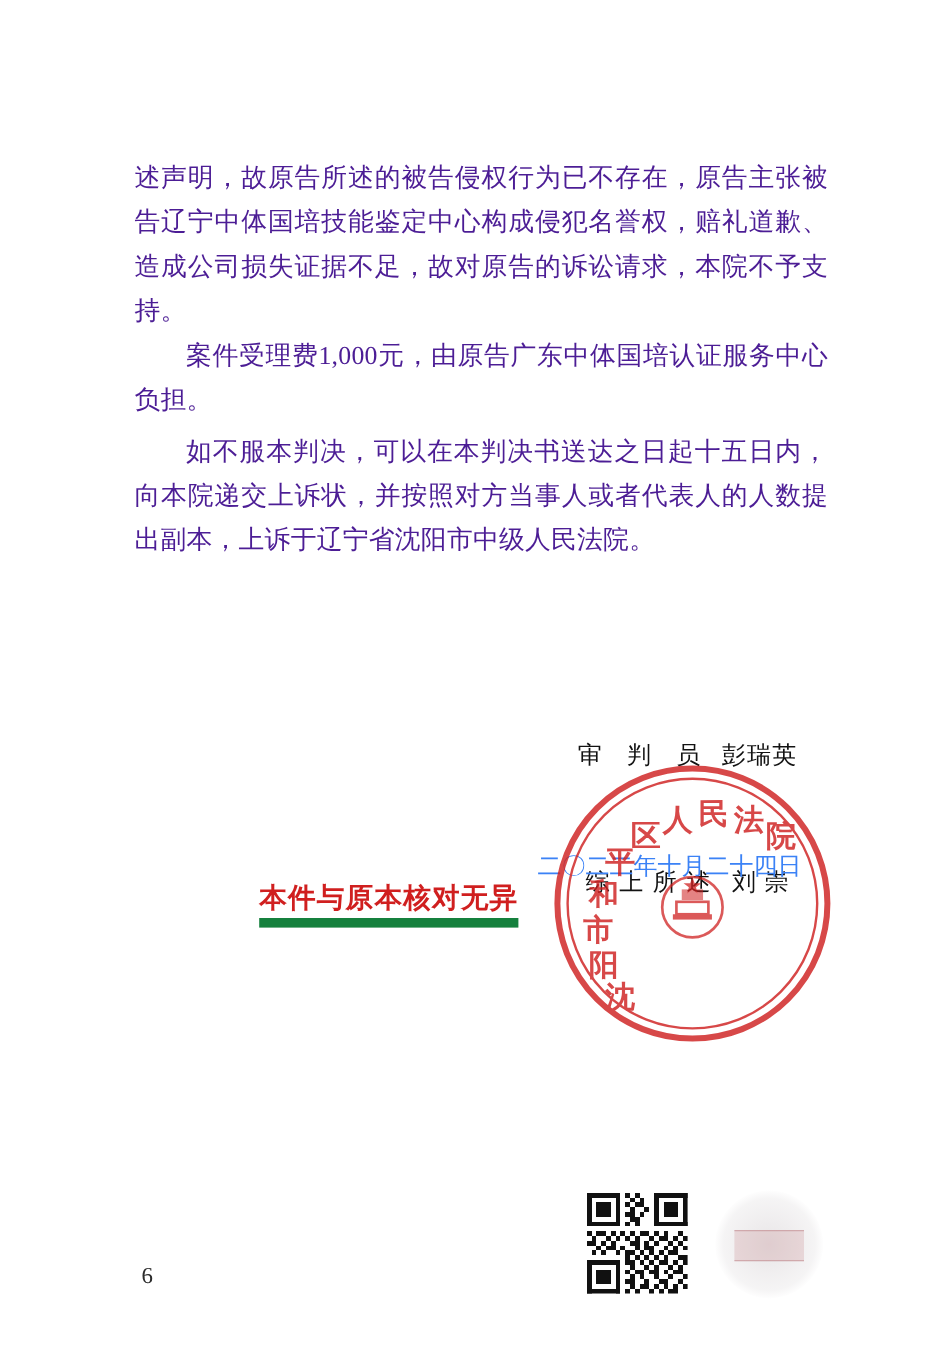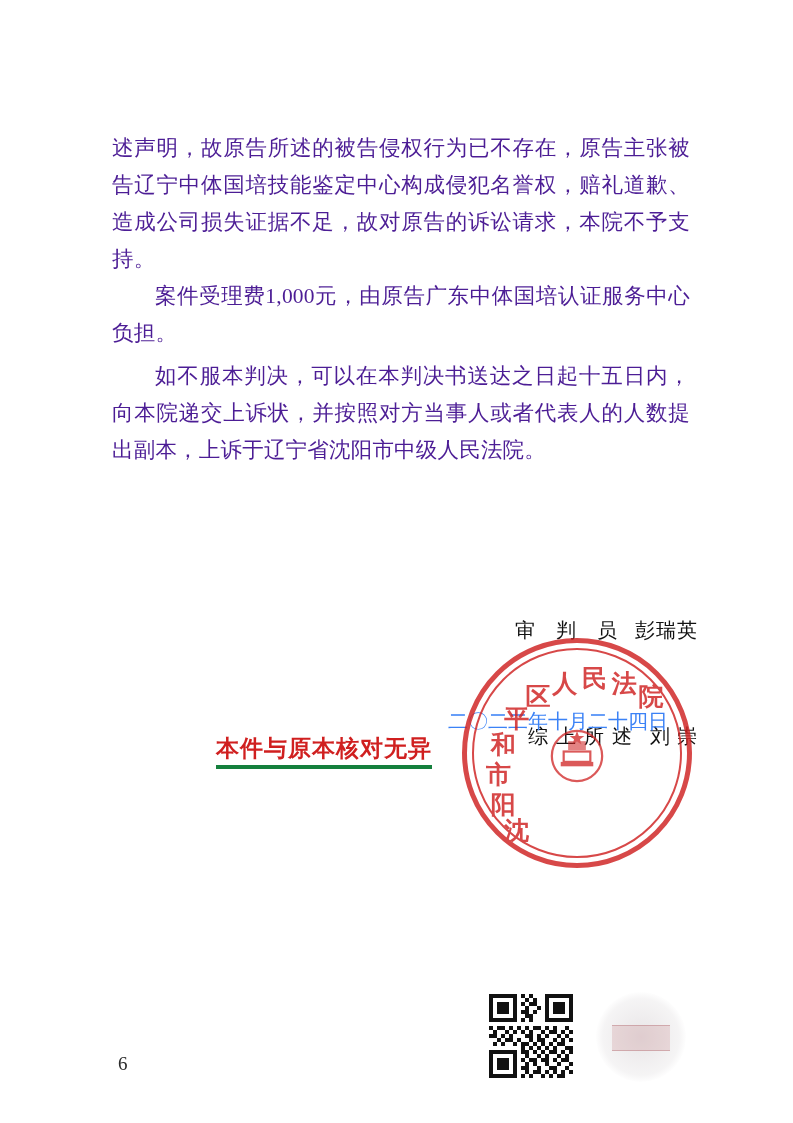--- a/index.html
+++ b/index.html
@@ -49,21 +49,21 @@
     position: absolute;
     left: 448px;
     top: 612px;
     width: 250px;
     font-size: 20px;
     line-height: 36px;
     color: #121212;
   }
   .sign-row {
     display: flex;
-    justify-content: flex-end;
+    justify-content: center;
     white-space: nowrap;
   }
   .sign-role {
     display: inline-block;
     letter-spacing: 8px;
     margin-right: 10px;
   }
   .sign-name {
     display: inline-block;
     letter-spacing: 1px;
@@ -130,21 +130,21 @@
 
   
   .verify-text {
     position: absolute;
     left: 216px;
     top: 733px;
     font-size: 23px;
     font-weight: bold;
     color: #d01f1f;
     letter-spacing: 1px;
-    border-bottom: 4px solid #15803d;
+    border-bottom: 8px solid #15803d;
     padding-bottom: 1px;
     font-family: "Liberation Sans", sans-serif;
   }
 
   
   .page-number {
     position: absolute;
     left: 118px;
     top: 1053px;
     font-size: 19px;

